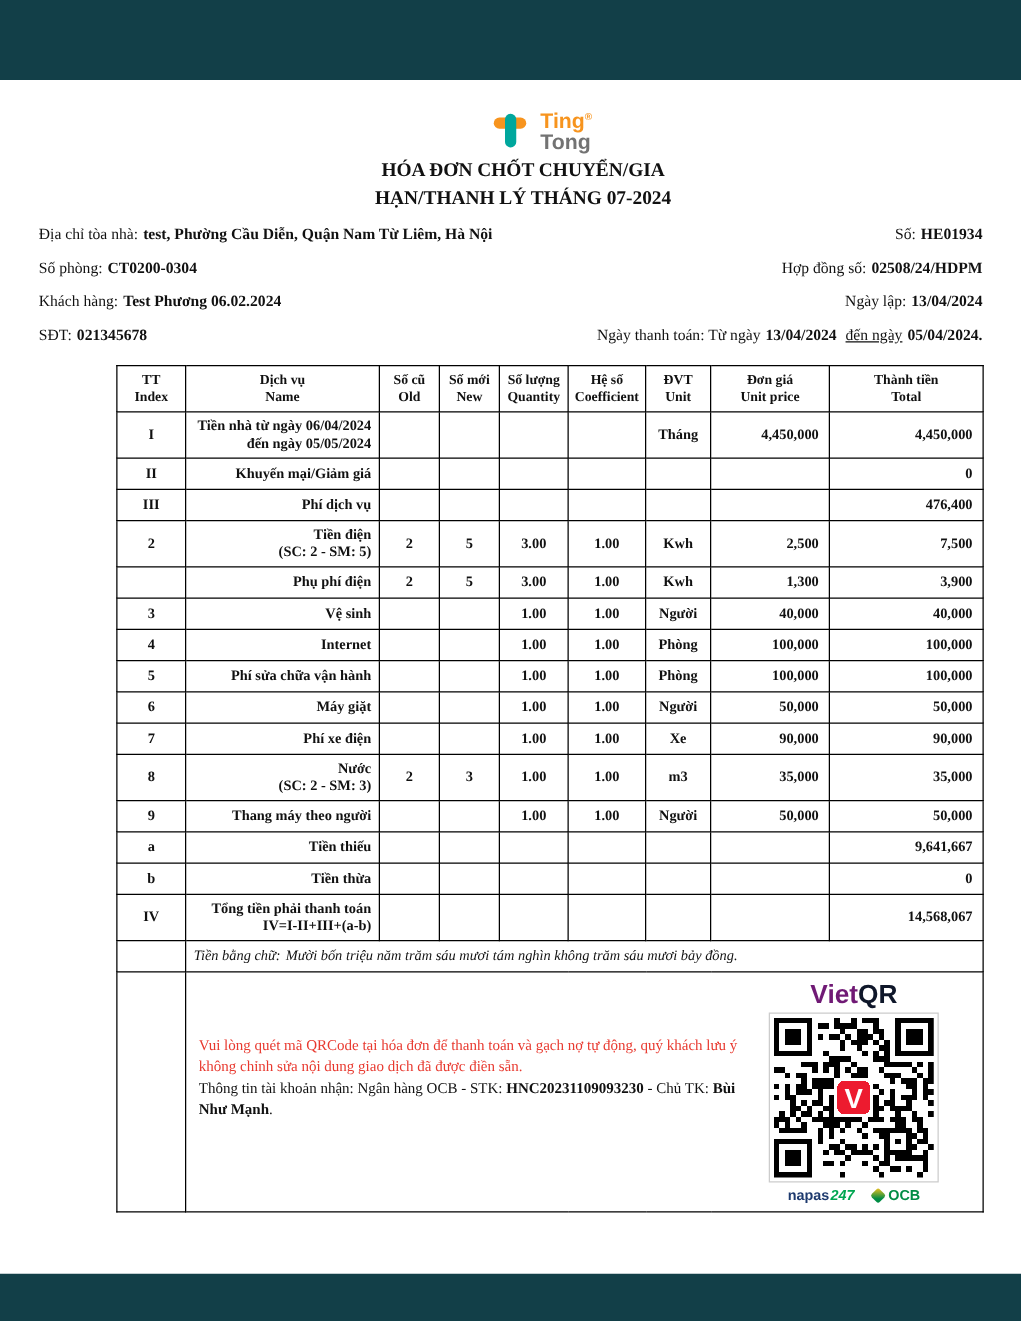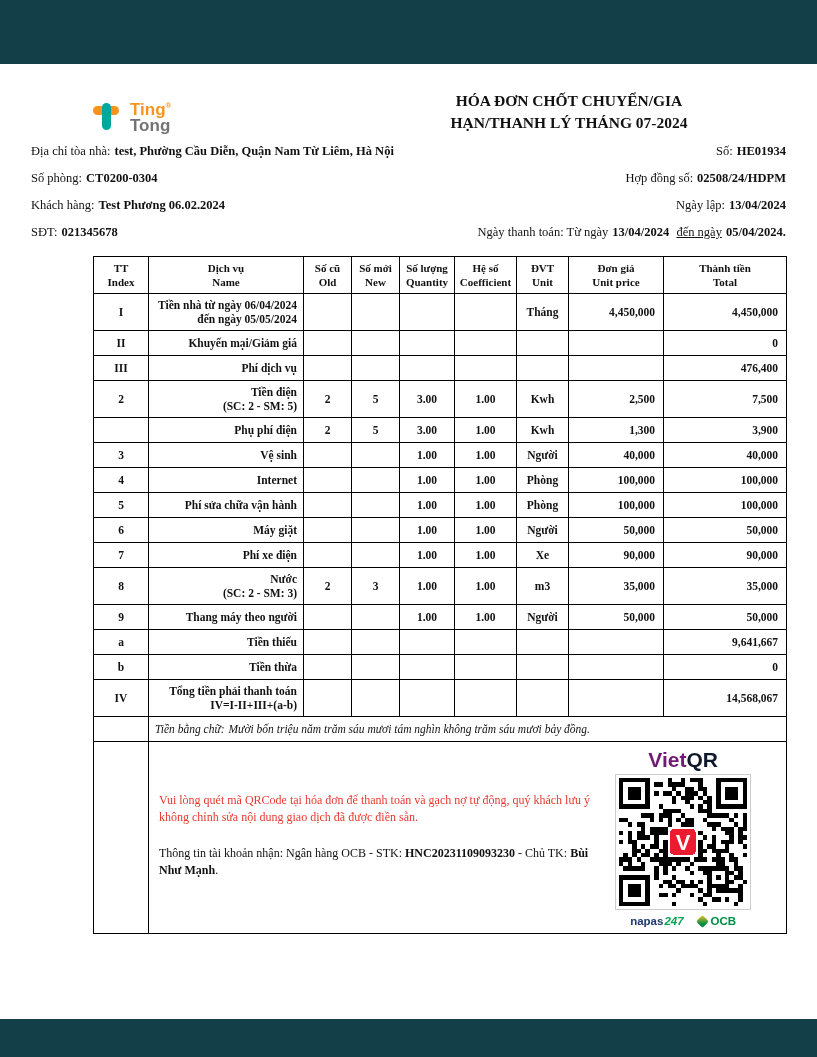--- a/index.html
+++ b/index.html
@@ -7,21 +7,21 @@
   .page {
     position:relative; width:817px; height:1057px; margin:0 auto;
     background:#ffffff; overflow:hidden;
     font-family:"Liberation Serif", serif; color:#111;
   }
   .topbar { position:absolute; top:0; left:0; right:0; height:64px; background:#123f48; }
   .botbar { position:absolute; bottom:0; left:0; right:0; height:38px; background:#123f48; }
   .content { position:absolute; top:64px; left:0; right:0; padding:0 31px; }
 
   
-  .header-row { display:flex; justify-content:space-between; align-items:flex-end; margin:22px 10px 4px 62px; }
+  .header-row { display:flex; justify-content:space-between; align-items:center; margin:22px 10px 4px 62px;flex-direction:column; }
   .logo { display:flex; align-items:center; gap:7px; }
   .logo-icon { position:relative; width:30px; height:34px; }
   .logo-icon .bar-h { position:absolute; left:0; top:7px; width:26px; height:9px; background:#f7941e; border-radius:5px; }
   .logo-icon .bar-v { position:absolute; left:9px; top:4px; width:9px; height:27px; background:#00a79d; border-radius:5px; }
   .logo-text { font-family:"Liberation Sans", sans-serif; font-weight:bold; font-size:17px; line-height:16px; }
   .logo-text .ting { color:#f7941e; }
   .logo-text .tong { color:#737373; }
   .logo-text .reg { font-size:8px; vertical-align:super; color:#f7941e; }
   .title { width:350px; margin-right:32px; text-align:center; font-weight:bold; font-size:15.5px; line-height:22px; margin-top:4px; }
 
@@ -42,21 +42,21 @@
   td.c-num  { text-align:center; }
   td.c-money{ text-align:right; padding-right:8px !important; }
   tr.row-amount td { font-size:11.5px; font-style:italic; padding:5px 8px; }
   tr.row-amount .aw-lbl { font-weight:normal; margin-right:4px; }
   tr.row-amount b { font-weight:normal; }
 
   
   td.pay-cell { padding:0 !important; height:196px; vertical-align:top; }
   .pay-flex { display:flex; justify-content:space-between; align-items:flex-start; padding:6px 28px 6px 10px; }
   .pay-text { width:450px; padding-top:44px; font-weight:normal; }
-  .notice { color:#e8392f; font-size:12px; line-height:17px; margin-bottom:19px; font-weight:normal; }
+  .notice { color:#e8392f; font-size:12px; line-height:17px; margin-bottom:0; font-weight:normal; }
   .account { font-size:12px; line-height:17px; font-weight:normal; }
   .account b { font-weight:bold; }
   .qr-block { width:150px; text-align:center; }
   .vietqr { font-family:"Liberation Sans", sans-serif; font-weight:bold; font-size:21px; line-height:24px; margin-bottom:2px; }
   .vietqr .viet { color:#701a75; }
   .vietqr .qrtxt { color:#0f172a; }
   .qr-frame { display:inline-block; background:#fff; border:1px solid #cccccc; padding:3px; line-height:0; }
   .qr-logos { display:flex; justify-content:center; align-items:center; gap:14px; margin-top:5px;
               font-family:"Liberation Sans", sans-serif; font-weight:bold; font-size:11.5px; }
   .napas-n { color:#1e3a6e; }

